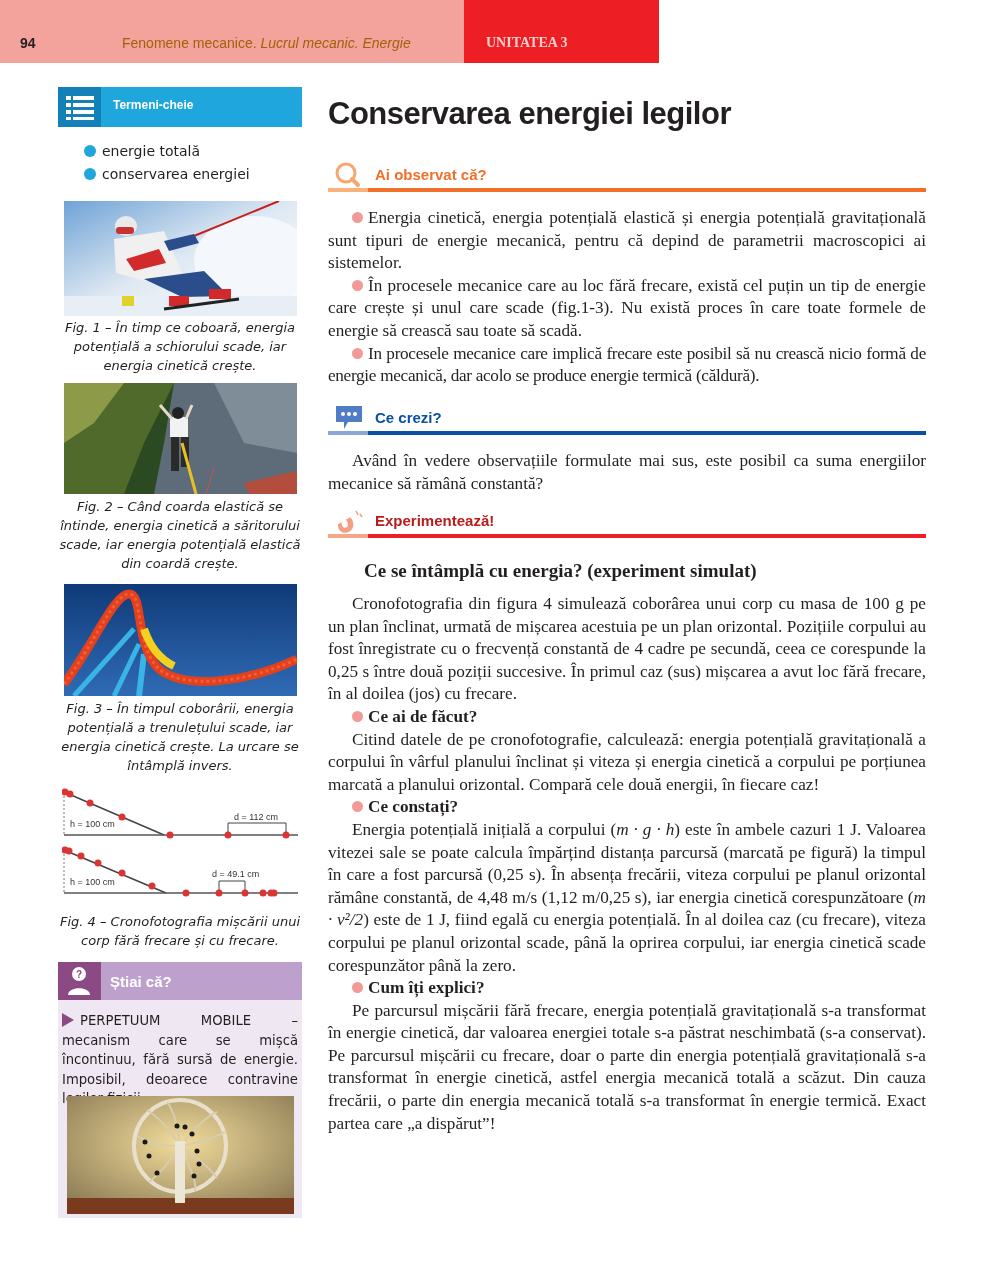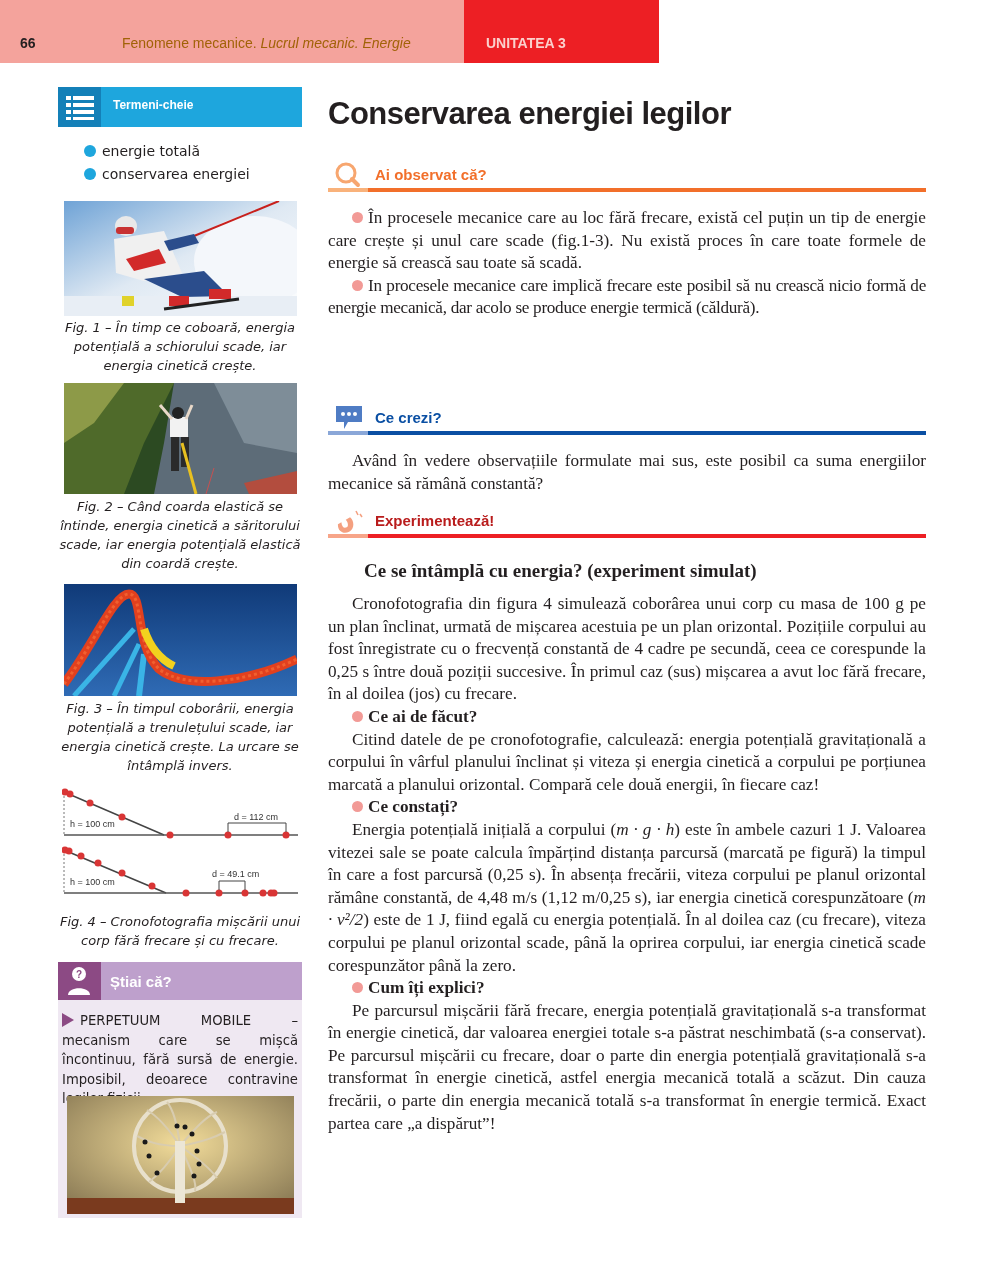--- a/index.html
+++ b/index.html
@@ -6,21 +6,21 @@
   html, body { width: 1000px; height: 1268px; background: #ffffff; overflow: hidden; }
   body { position: relative; font-family: "Liberation Serif", serif; color: #231f20; }
 
   
   .header { position: absolute; left: 0; top: 0; width: 1000px; height: 63px; }
   .header-left { position: absolute; left: 0; top: 0; width: 464px; height: 63px; background: #f4a39c; }
   .header-right { position: absolute; left: 464px; top: 0; width: 195px; height: 63px; background: #ed1f24; }
   .page-num { position: absolute; left: 20px; top: 35px; font-family: "Liberation Sans", sans-serif; font-weight: bold; font-size: 14px; color: #231f20; }
   .chapter-title { position: absolute; left: 122px; top: 35px; font-family: "Liberation Sans", sans-serif; font-size: 14px; color: #a16207; }
   .chapter-title i { font-style: italic; }
-  .unit-label { position: absolute; left: 486px; top: 35px; font-family: Liberation Sans, sans-serif; font-weight: bold; font-size: 14px; color: #fbd0cc; }
+  .unit-label { position: absolute; left: 486px; top: 35px; font-family: Liberation Serif, serif; font-weight: bold; font-size: 14px; color: #fbd0cc; }
   .terms-box { position: absolute; left: 58px; top: 87px; width: 244px; height: 40px; background: #1ea6dd; }
   .terms-icon-wrap { position: absolute; left: 0; top: 0; width: 43px; height: 40px; background: #1480b8; }
   .terms-title { position: absolute; left: 55px; top: 11px; font-family: "Liberation Sans", sans-serif; font-weight: bold; font-size: 12px; color: #ffffff; }
   .terms-list { position: absolute; left: 84px; top: 139px; list-style: none; font-family: "DejaVu Sans", sans-serif; font-size: 14px; color: #231f20; }
   .terms-list li { height: 23px; display: flex; align-items: center; }
   .terms-list .dot { display: inline-block; width: 12px; height: 12px; border-radius: 50%; background: #1ea6dd; margin-right: 6px; }
 
   .fig { position: absolute; left: 64px; width: 233px; overflow: hidden; }
   .caption { position: absolute; left: 58px; width: 244px; text-align: center; font-family: "DejaVu Sans", sans-serif; font-style: italic; font-size: 13px; line-height: 19px; color: #231f20; }
 
@@ -44,21 +44,21 @@
   .pdot { display: inline-block; width: 11px; height: 11px; border-radius: 50%; background: #f29a96; margin-right: 5px; vertical-align: 0px; }
   .sub-head { font-weight: bold; }
   .exp-title { position: absolute; left: 352px; top: 560px; font-weight: bold; font-size: 19px; color: #231f20; margin-left: 12px; }
 </style>
 </head>
 <body>
 
 <div class="header">
   <div class="header-left"></div>
   <div class="header-right"></div>
-  <span class="page-num">66</span>
+  <span class="page-num">94</span>
   <span class="chapter-title"><span>Fenomene mecanice. </span><i>Lucrul mecanic. Energie</i></span>
   <span class="unit-label">UNITATEA 3</span>
 </div>
 
 <div class="terms-box">
   <div class="terms-icon-wrap">
     <svg width="43" height="40" viewBox="0 0 43 40">
       <rect x="8" y="9" width="5" height="4" fill="#fff"></rect>
         <rect x="15" y="9" width="21" height="4" fill="#fff"></rect>
       <rect x="8" y="16" width="5" height="4" fill="#fff"></rect>
@@ -242,20 +242,21 @@
     <svg width="34" height="26" viewBox="0 0 34 26">
       <circle cx="14" cy="11" r="9" fill="none" stroke="#f7a66f" stroke-width="3"></circle>
       <line x1="20" y1="17" x2="26" y2="23" stroke="#f7a66f" stroke-width="4" stroke-linecap="round"></line>
     </svg>
   </span>
   <span class="label" style="color:#f26f2a;">Ai observat că?</span>
   <div class="bar-light" style="background:#f9b27b;"></div>
   <div class="bar-dark" style="background:#f26f2a;"></div>
 </div>
 <div class="body-text" style="top:207px;">
+  <p><span class="pdot"></span><span>Energia cinetică, energia potențială elastică și energia potențială gravitațională sunt tipuri de energie mecanică, pentru că depind de parametrii macroscopici ai sistemelor.</span></p>
   <p><span class="pdot"></span><span>În procesele mecanice care au loc fără frecare, există cel puțin un tip de energie care crește și unul care scade (fig.1-3). Nu există proces în care toate formele de energie să crească sau toate să scadă.</span></p>
   <p style="letter-spacing:-0.3px;"><span class="pdot"></span><span>In procesele mecanice care implică frecare este posibil să nu crească nicio formă de energie mecanică, dar acolo se produce energie termică (căldură).</span></p>
 </div>
 
 <div class="sec-head" style="top:405px;">
   <span class="icon">
     <svg width="34" height="26" viewBox="0 0 34 26">
       <path d="M4 1 L30 1 L30 17 L16 17 L12 24 L12 17 L4 17 Z" fill="#4f7cc4"></path>
       <circle cx="11" cy="9" r="2" fill="#fff"></circle>
         <circle cx="17" cy="9" r="2" fill="#fff"></circle>

